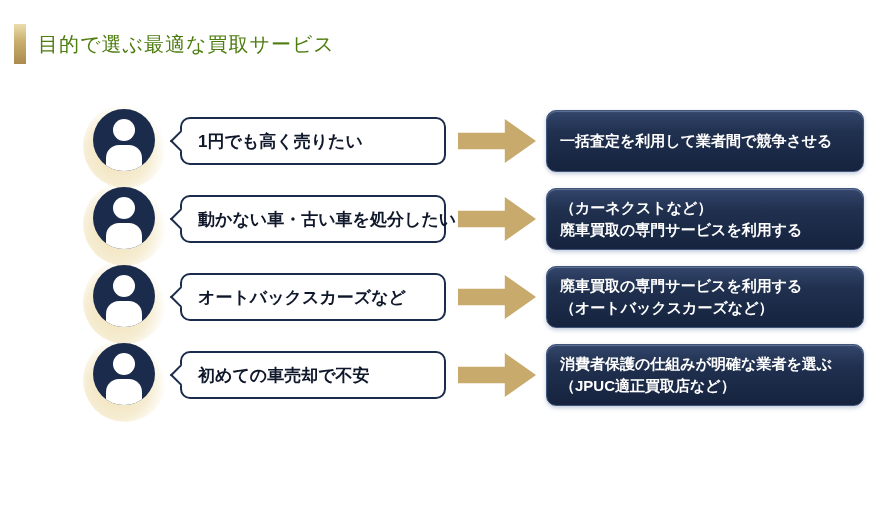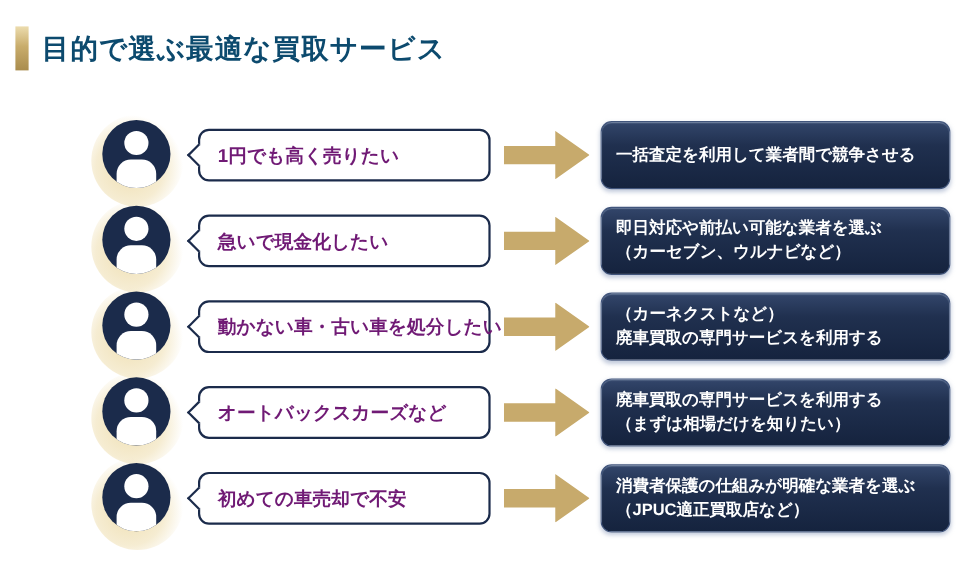--- a/index.html
+++ b/index.html
@@ -14,22 +14,22 @@
   
   .header {
     position:absolute; top:24px; left:14px;
     display:flex; align-items:center;
   }
   .gold-bar {
     width:12px; height:40px; margin-right:12px;
     background:linear-gradient(180deg,#ecdcae 0%,#c9ad6c 45%,#a98c4d 100%);
   }
   .page-title {
-    font-size:25px; font-weight:700; letter-spacing:1px;
-    color:#0c4a6e;
+    font-size:20px; font-weight:400; letter-spacing:1px;
+    color:#4d7c0f;
   }
 
   
   .rows {
     position:absolute; top:110px; left:92px; right:24px;
     display:flex; flex-direction:column; gap:16px;
   }
   .row { display:flex; align-items:center; height:62px; }
 
   
@@ -62,21 +62,21 @@
     background:#ffffff; border:2.5px solid #1b2b4b; border-radius:10px;
     display:flex; align-items:center; padding:0 10px 0 16px;
   }
   .bubble::before {
     content:""; position:absolute; left:-9px; top:50%;
     width:13px; height:13px; background:#ffffff;
     border-left:2.5px solid #1b2b4b; border-bottom:2.5px solid #1b2b4b;
     transform:translateY(-50%) rotate(45deg);
   }
   .bubble-text {
-    font-size:17px; font-weight:bold; color:#701a75; white-space:nowrap;
+    font-size:17px; font-weight:bold; color:#0f172a; white-space:nowrap;
   }
 
   
   .arrow {
     width:78px; height:44px; flex:0 0 78px;
     margin-left:12px; margin-right:10px;
     background:#c7aa6c;
     clip-path:polygon(0 31%, 60% 31%, 60% 0, 100% 50%, 60% 100%, 60% 69%, 0 69%);
   }
 
@@ -114,37 +114,20 @@
     </div>
     <div class="bubble">
       <span class="bubble-text">1円でも高く売りたい</span>
     </div>
     <div class="arrow"></div>
     <div class="result-box">
       <div class="result-line">一括査定を利用して業者間で競争させる</div>
     </div>
   </div>
 
-  <div class="row">
-    <div class="avatar-wrap">
-      <div class="avatar-glow"></div>
-      <div class="avatar">
-        <div class="person-head"></div>
-        <div class="person-body"></div>
-      </div>
-    </div>
-    <div class="bubble">
-      <span class="bubble-text">急いで現金化したい</span>
-    </div>
-    <div class="arrow"></div>
-    <div class="result-box">
-      <div class="result-line">即日対応や前払い可能な業者を選ぶ</div>
-      <div class="result-line">（カーセブン、ウルナビなど）</div>
-    </div>
-  </div>
 
   <div class="row">
     <div class="avatar-wrap">
       <div class="avatar-glow"></div>
       <div class="avatar">
         <div class="person-head"></div>
         <div class="person-body"></div>
       </div>
     </div>
     <div class="bubble">
@@ -164,21 +147,21 @@
         <div class="person-head"></div>
         <div class="person-body"></div>
       </div>
     </div>
     <div class="bubble">
       <span class="bubble-text">オートバックスカーズなど</span>
     </div>
     <div class="arrow"></div>
     <div class="result-box">
       <div class="result-line">廃車買取の専門サービスを利用する</div>
-      <div class="result-line">（まずは相場だけを知りたい）</div>
+      <div class="result-line">（オートバックスカーズなど）</div>
     </div>
   </div>
 
   <div class="row">
     <div class="avatar-wrap">
       <div class="avatar-glow"></div>
       <div class="avatar">
         <div class="person-head"></div>
         <div class="person-body"></div>
       </div>

